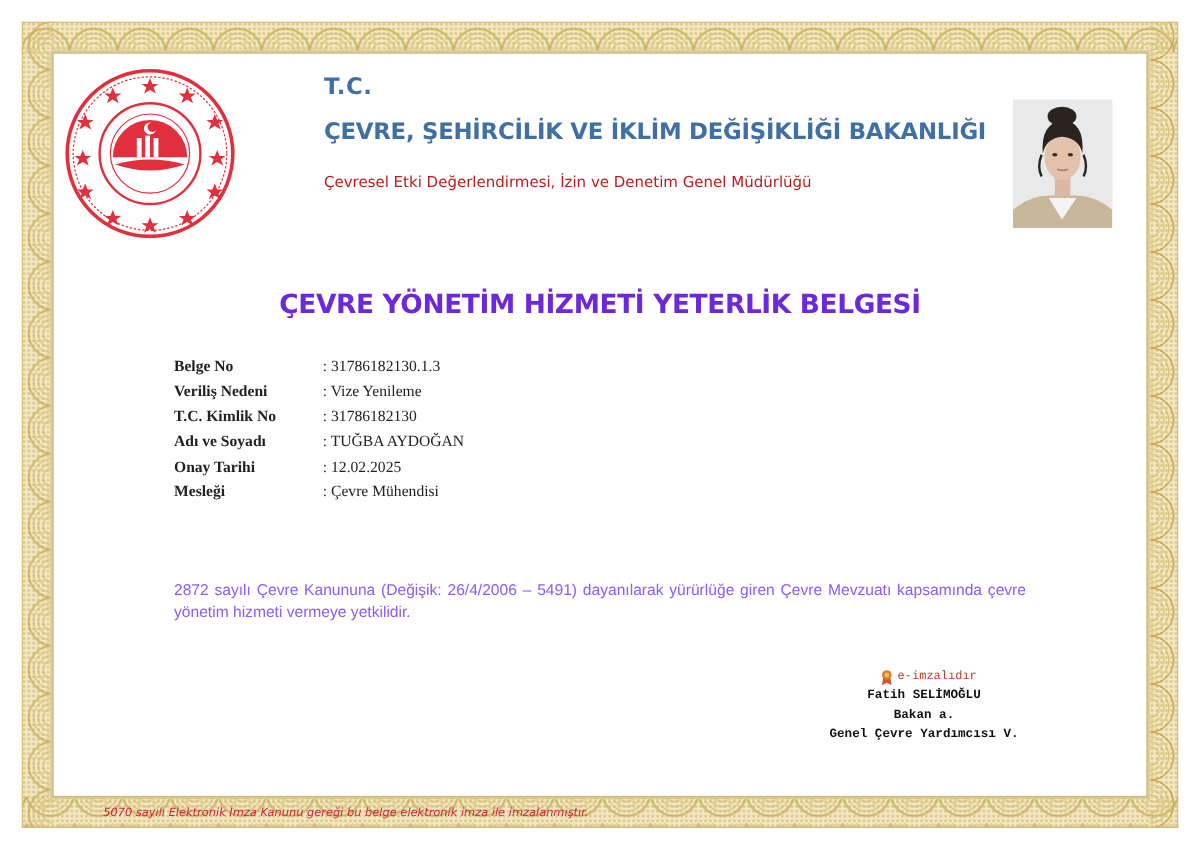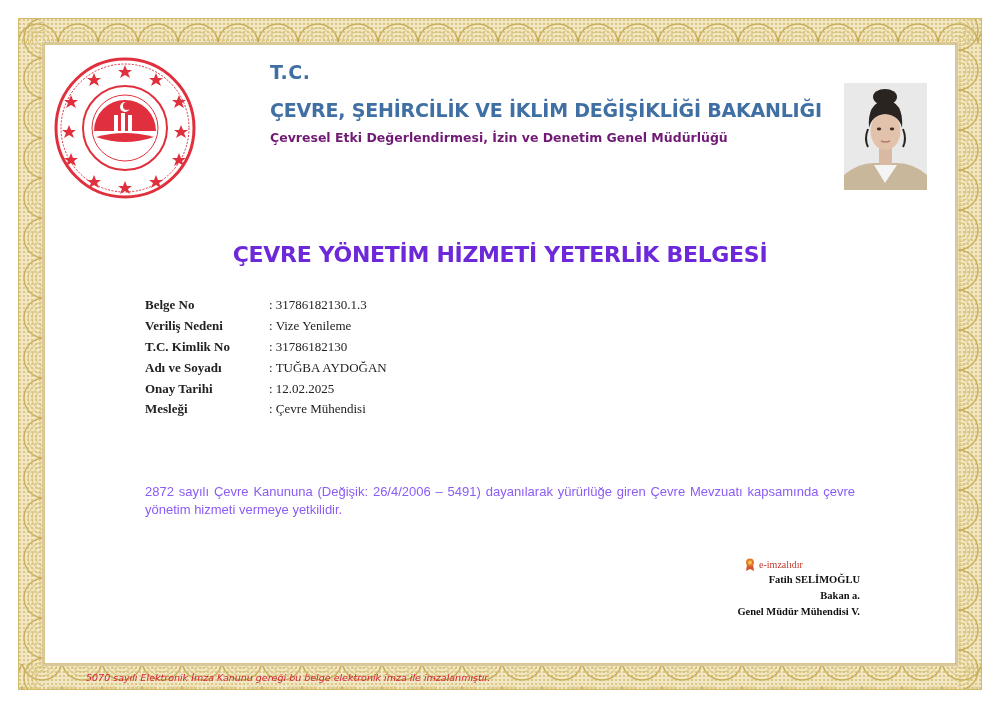--- a/index.html
+++ b/index.html
@@ -16,39 +16,39 @@
     box-sizing: border-box; border: 2px solid #d9c89a;
   }
 
   
   .seal { position: absolute; left: 52px; top: 57px; width: 146px; height: 142px; }
 
   
   .header { position: absolute; left: 270px; top: 60px; width: 540px; text-align: left; color: #3f6fa3; font-family: "DejaVu Sans", sans-serif; }
   .hdr-tc { font-size: 19px; font-weight: bold; line-height: 24px; letter-spacing: 0.5px; }
   .hdr-ministry { font-size: 19px; font-weight: bold; line-height: 26px; margin-top: 13px; white-space: nowrap; letter-spacing: -0.2px; }
-  .hdr-directorate { font-size: 12.5px; line-height: 18px; margin-top: 6px; color: #701a75; font-weight: bold; }
+  .hdr-directorate { font-size: 12.5px; line-height: 18px; margin-top: 20px; color: #b91c1c; }
 
   
   .photo { position: absolute; left: 844px; top: 83px; width: 83px; height: 107px; background: #e8e8e8; overflow: hidden; }
 
   
   .doc-title { position: absolute; left: 200px; top: 242px; width: 600px; text-align: center; font-family: "DejaVu Sans", sans-serif; font-weight: bold; font-size: 22px; color: #6d28d9; letter-spacing: -0.3px; white-space: nowrap; }
 
   
   .fields { position: absolute; left: 145px; top: 295px; font-family: "Liberation Serif", serif; font-size: 13px; color: #222; }
   .field-row { display: flex; height: 20.8px; align-items: center; }
   .field-label { width: 124px; font-weight: bold; }
   .field-value { }
 
   
   .statement { position: absolute; left: 145px; top: 483px; width: 710px; font-family: Liberation Sans, sans-serif; font-size: 13px; line-height: 18px; color: #8b5cf6; text-align: justify; text-align-last: left; }
 
   
-  .signature { position: absolute; left: 680px; top: 556px; width: 180px; text-align: right; font-family: Liberation Serif, serif; color: #111; }
+  .signature { position: absolute; left: 680px; top: 556px; width: 180px; text-align: center; font-family: Liberation Mono, monospace; color: #111; }
   .esign { display: flex; align-items: center; justify-content: center; gap: 4px; font-size: 10px; color: #c0392b; height: 16px; margin-left: 8px; }
   .sig-line { font-size: 10.5px; font-weight: bold; line-height: 16px; }
 
   
   .footer-note { position: absolute; left: 86px; top: 672px; font-family: "DejaVu Sans", sans-serif; font-size: 9.5px; color: #d0233a; font-style: italic; }
 </style>
 </head>
 <body>
 
 <div class="frame">
@@ -173,16 +173,16 @@
   <div class="esign">
     <svg width="10" height="13" viewBox="0 0 10 13">
       <path d="M2 7 L1 13 L5 11 L9 13 L8 7 Z" fill="#d4532c"></path>
       <circle cx="5" cy="4.5" r="4" fill="#e07b2e"></circle>
       <circle cx="5" cy="4.5" r="2" fill="#f5c24a"></circle>
     </svg>
     <span>e-imzalıdır</span>
   </div>
   <div class="sig-line">Fatih SELİMOĞLU</div>
   <div class="sig-line">Bakan a.</div>
-  <div class="sig-line">Genel Müdür Mühendisi V.</div>
+  <div class="sig-line">Genel Çevre Yardımcısı V.</div>
 </div>
 
 <div class="footer-note">5070 sayılı Elektronik İmza Kanunu gereği bu belge elektronik imza ile imzalanmıştır.</div>
 
 </body></html>

